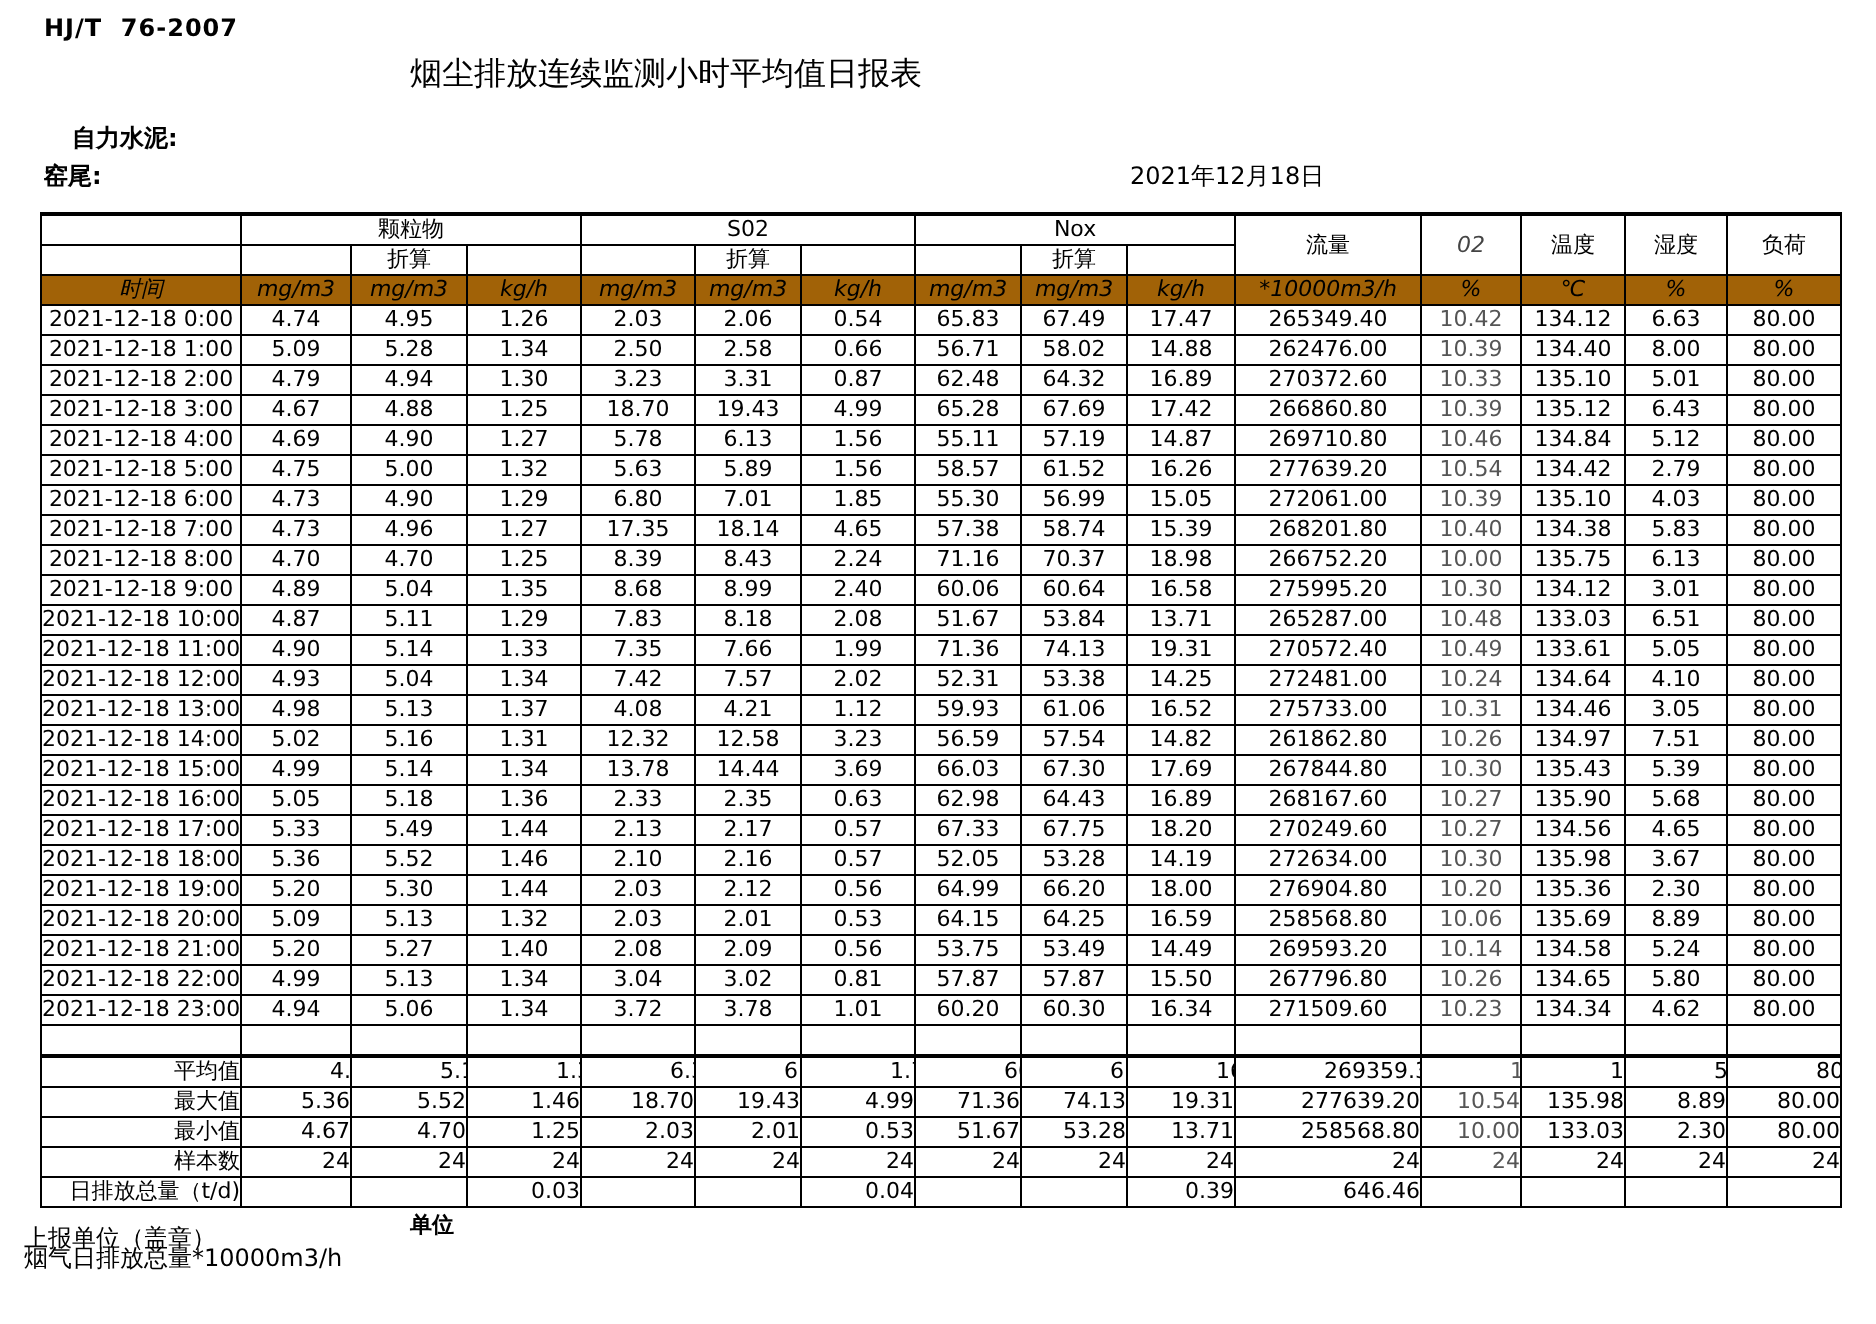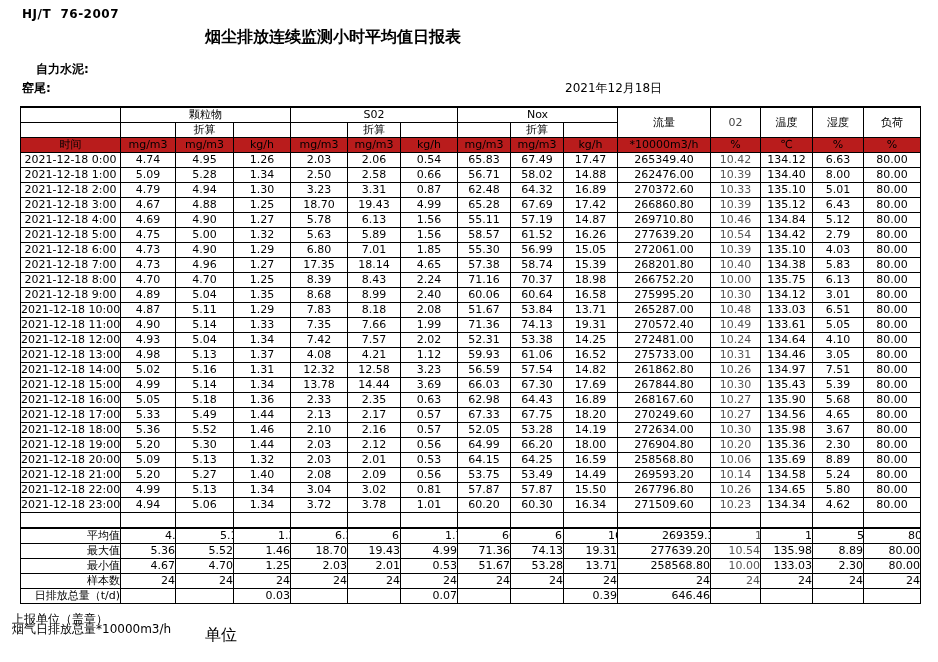--- a/index.html
+++ b/index.html
@@ -2,49 +2,49 @@
 <html><head>
 <meta charset="utf-8">
 <style>
   html,body{margin:0;padding:0;}
   body{
     width:938px;height:662px;background:#fff;position:relative;
     font-family:"DejaVu Sans",sans-serif;color:#000;overflow:hidden;
   }
   .abs{position:absolute;white-space:pre;}
   #doc-code{left:22px;top:7px;font-size:12px;font-weight:bold;letter-spacing:.5px;text-align:center;}
-  #report-title{left:205px;top:27px;font-size:16px;font-weight:bold;}
+  #report-title{left:205px;top:27px;font-size:16px;font-weight:normal;}
   #company{left:36px;top:61px;font-size:12px;font-weight:bold;}
   #location{left:22px;top:80px;font-size:12px;font-weight:bold;}
   #report-date{left:565px;top:80px;font-size:12px;}
   #report-table{
     position:absolute;left:20px;top:106px;width:900px;
     border-collapse:collapse;table-layout:fixed;
     border:1px solid #000;border-top:2px solid #000;
   }
   #report-table th,#report-table td{
     border:1px solid #000;padding:0;height:14px;line-height:14px;
     font-size:11px;overflow:hidden;white-space:nowrap;
   }
   thead th{font-weight:normal;font-size:12px;text-align:center;height:14px;}
-  tr.units th{background:#b91c1c;font-size:11px;height:15px;font-weight:normal;}
+  tr.units th{background:#a16207;font-size:11px;height:15px;font-weight:normal;font-style:italic;}
   th.timehead{background:#8ceb8c;font-size:12px;}
   .hour td{text-align:center;white-space:pre;}
   .hour td.c0{font-size:11px;}
   .spacer td{height:14px;}
   .summary td{text-align:right;padding-right:2px;}
   .summary td.c0{font-size:12px;padding-right:4px;}
   #summary-body tr:first-child td{border-top:2px solid #000;padding-left:44px;}
   .total td{text-align:right;padding-right:1px;}
   .total td.c0{text-align:right;font-size:12px;padding-left:1px;}
   .o2{color:#555;}
-  th.o2h{color:#444;}
+  th.o2h{color:#444;font-style:italic;}
   #footer-line1{left:12px;top:621px;font-size:12px;}
   #footer-line2{left:12px;top:611px;font-size:12px;}
-  #footer-unit{left:205px;top:625px;font-size:16px;}
+  #footer-unit{left:205px;top:605px;font-size:11px;font-weight:bold;}
 </style>
 </head>
 <body>
 
 <div class="abs" id="doc-code">HJ/T  76-2007</div>
 <div class="abs" id="report-title">烟尘排放连续监测小时平均值日报表</div>
 <div class="abs" id="company">自力水泥:</div>
 <div class="abs" id="location">窑尾:</div>
 <div class="abs" id="report-date">2021年12月18日</div>
 
@@ -608,21 +608,21 @@
       </tr>
     </tbody>
   <tbody id="total-body">
       <tr class="total">
         <td class="c0">日排放总量（t/d)</td>
         <td></td>
         <td></td>
         <td>0.03</td>
         <td></td>
         <td></td>
-        <td>0.07</td>
+        <td>0.04</td>
         <td></td>
         <td></td>
         <td>0.39</td>
         <td>646.46</td>
         <td class="o2"></td>
         <td></td>
         <td></td>
         <td></td>
       </tr>
     </tbody>

